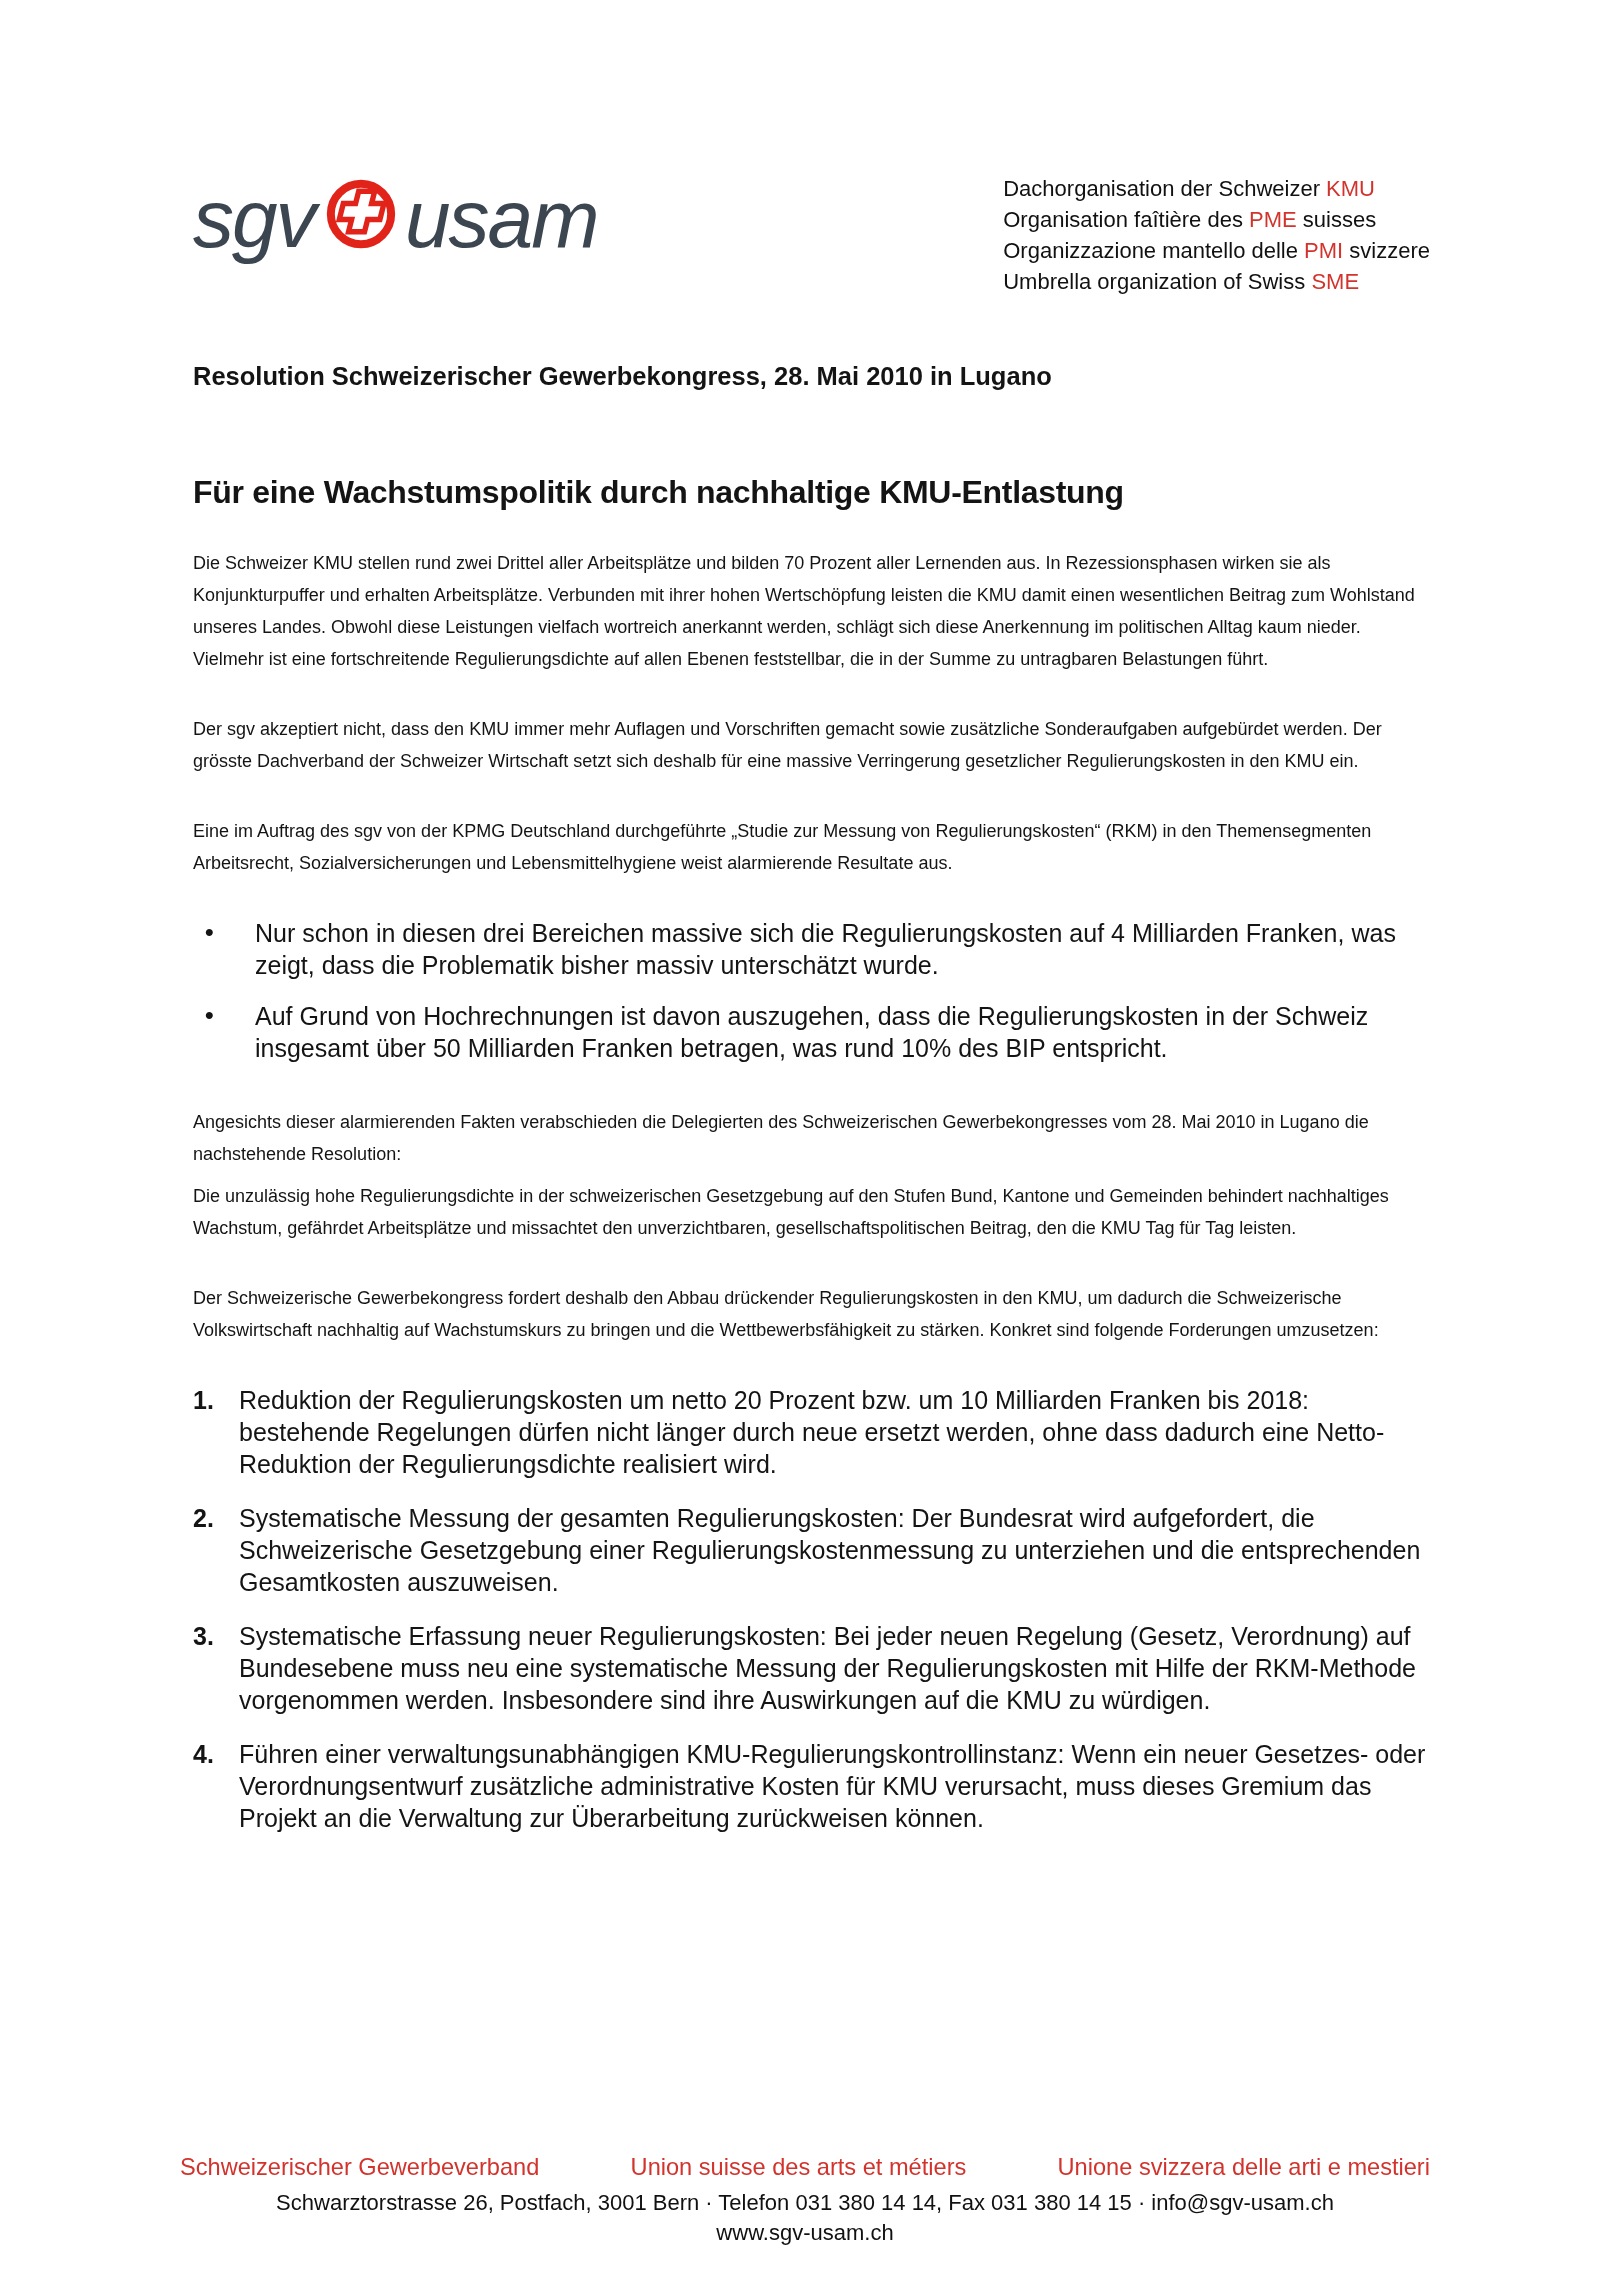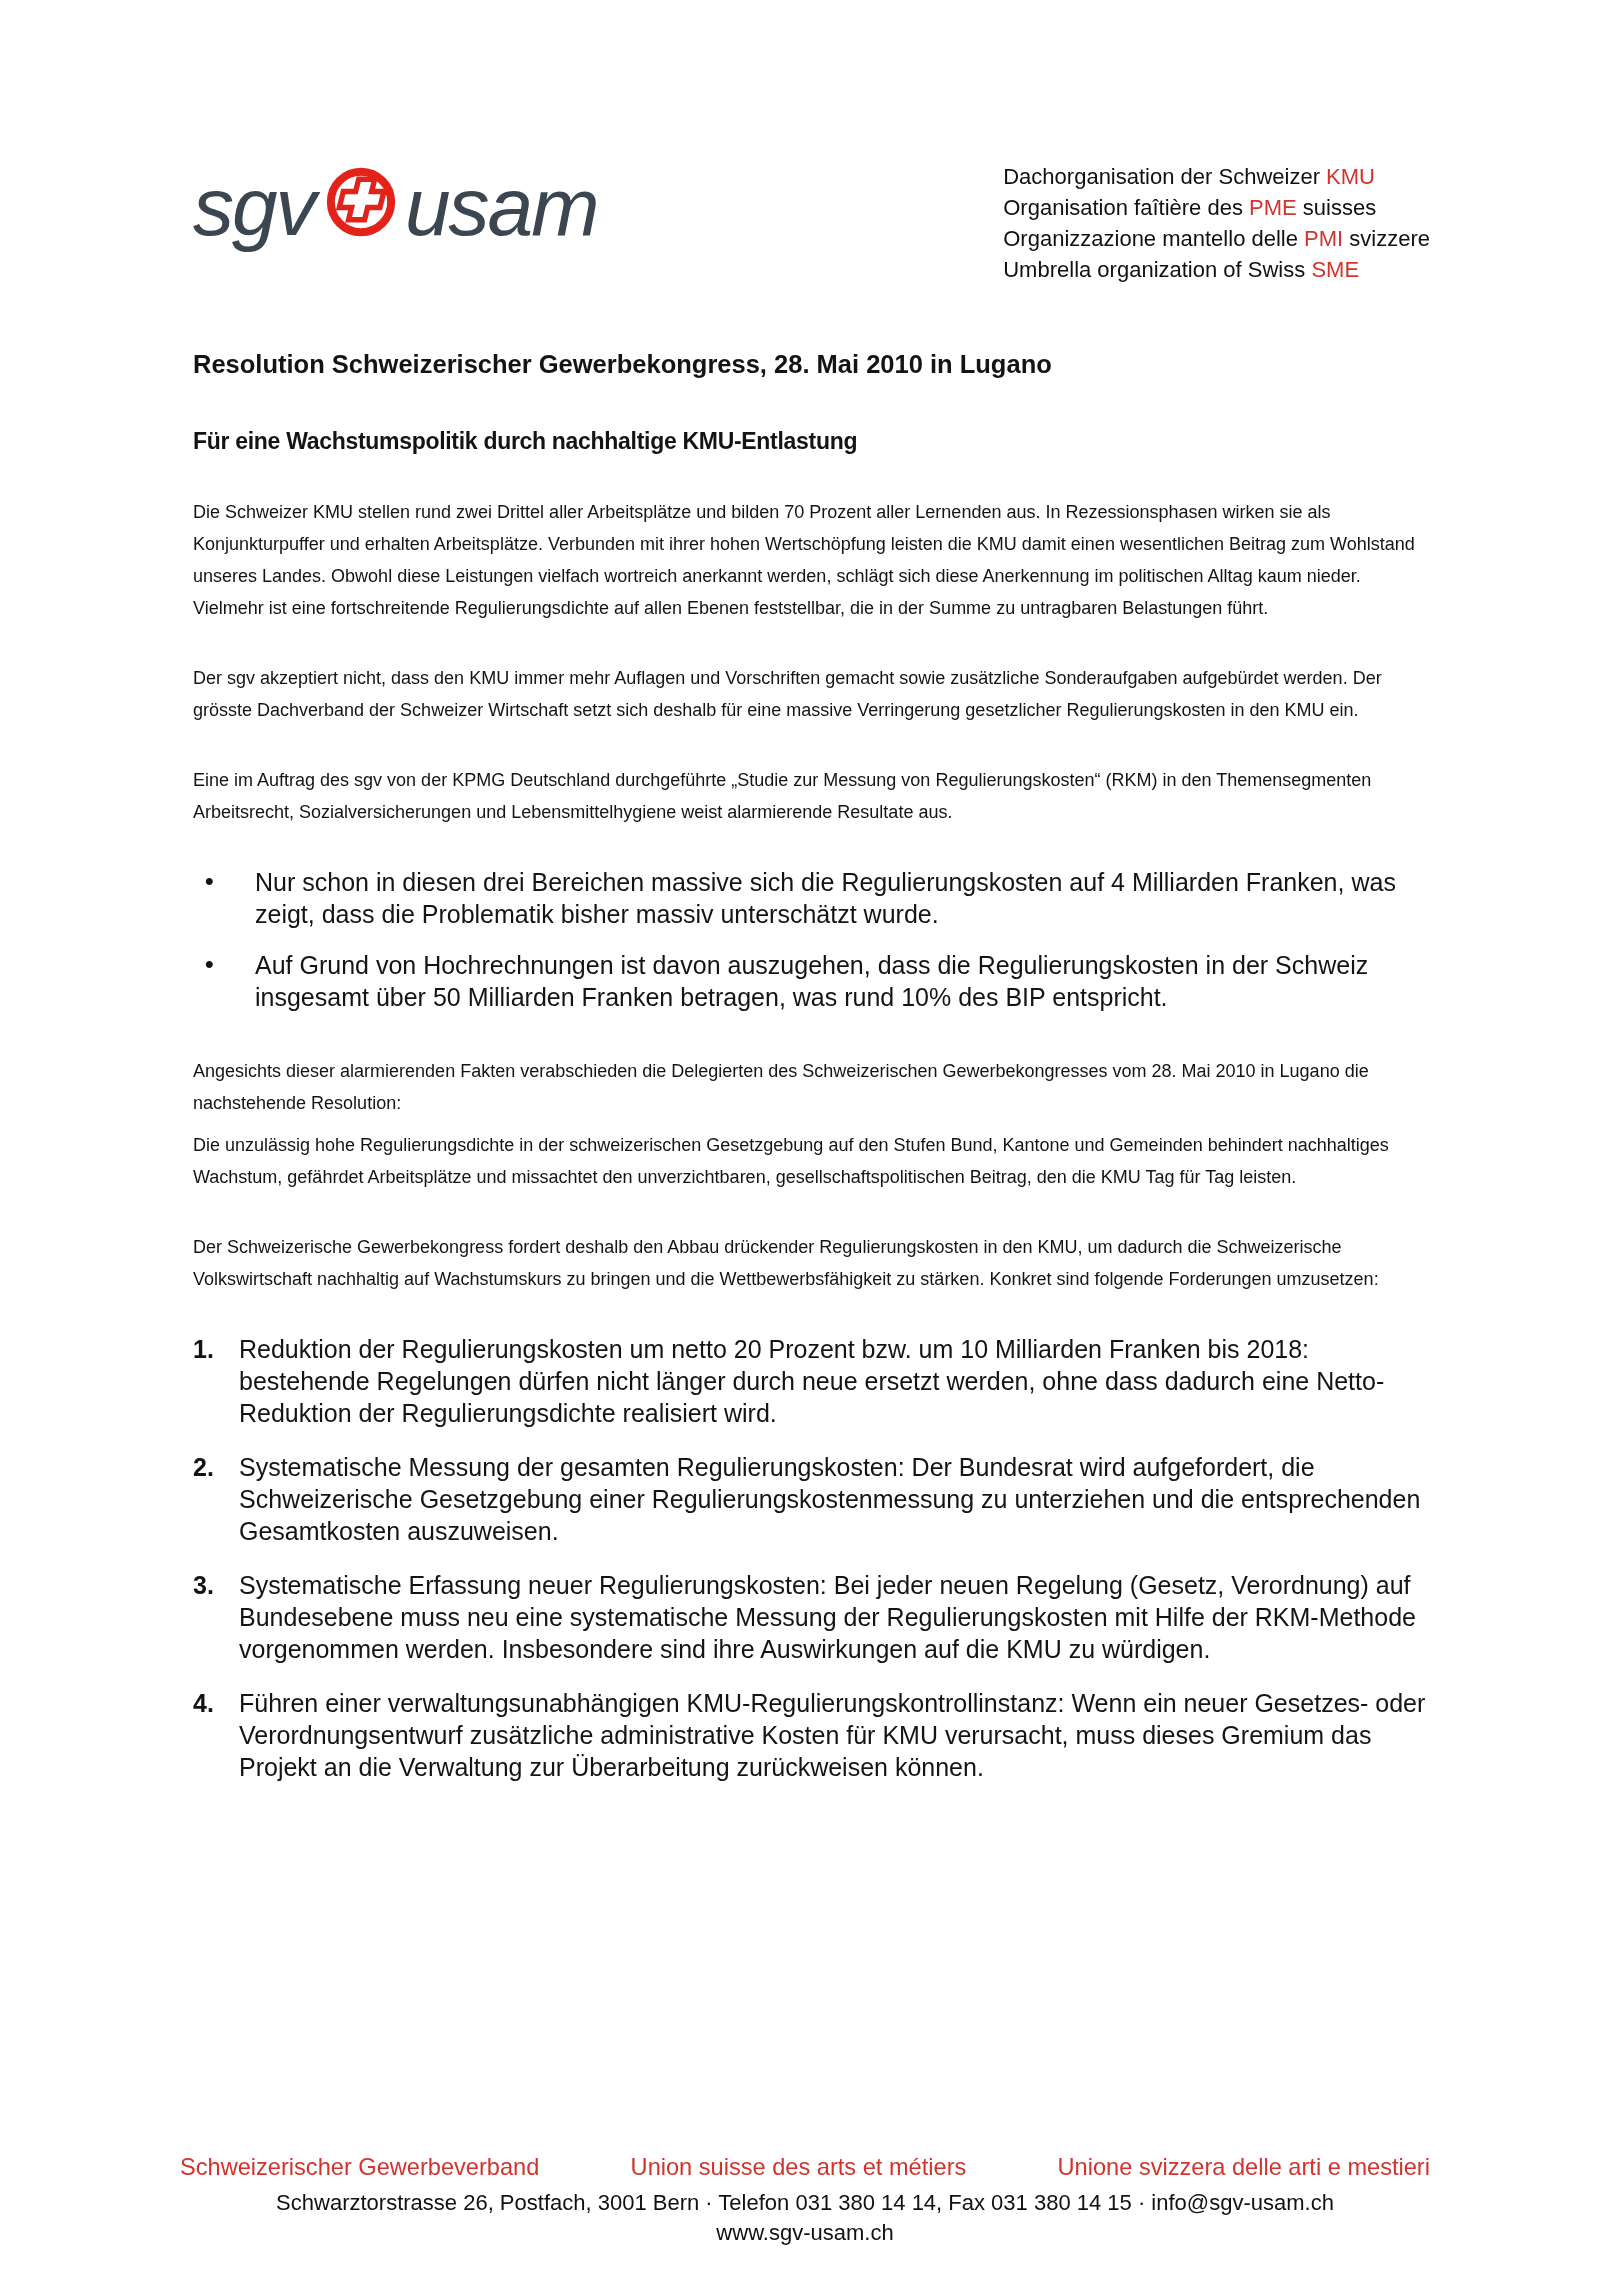--- a/index.html
+++ b/index.html
@@ -19,20 +19,21 @@
   }
   .page{
     position:absolute;inset:0;
     padding:157px 192px 0 193px;
   }
   
   .header-row{
     display:flex;
     justify-content:space-between;
     align-items:flex-start;
+    margin-top:12px;
   }
   .logo{
     display:flex;
     align-items:center;
     height:86px;
     margin-top:6.5px;
     color:var(--logo-dark);
     font-style:italic;
     font-weight:500;
     font-size:82px;
@@ -55,22 +56,22 @@
   .seg-red{color:var(--accent);}
   .seg-bold{font-weight:normal;}
   
   .kicker{
     margin-top:63px;
     font-size:25.5px;
     font-weight:bold;
     line-height:32px;
   }
   .doc-title{
-    margin-top:41px;
-    font-size:23px;
+    margin-top:80px;
+    font-size:32px;
     font-weight:bold;
     line-height:41px;
     letter-spacing:-0.3px;
   }
   
   .body-text{margin-top:34px;}
   .body-text p{
     font-size:18px;
     line-height:32px;
     margin-bottom:38px;

